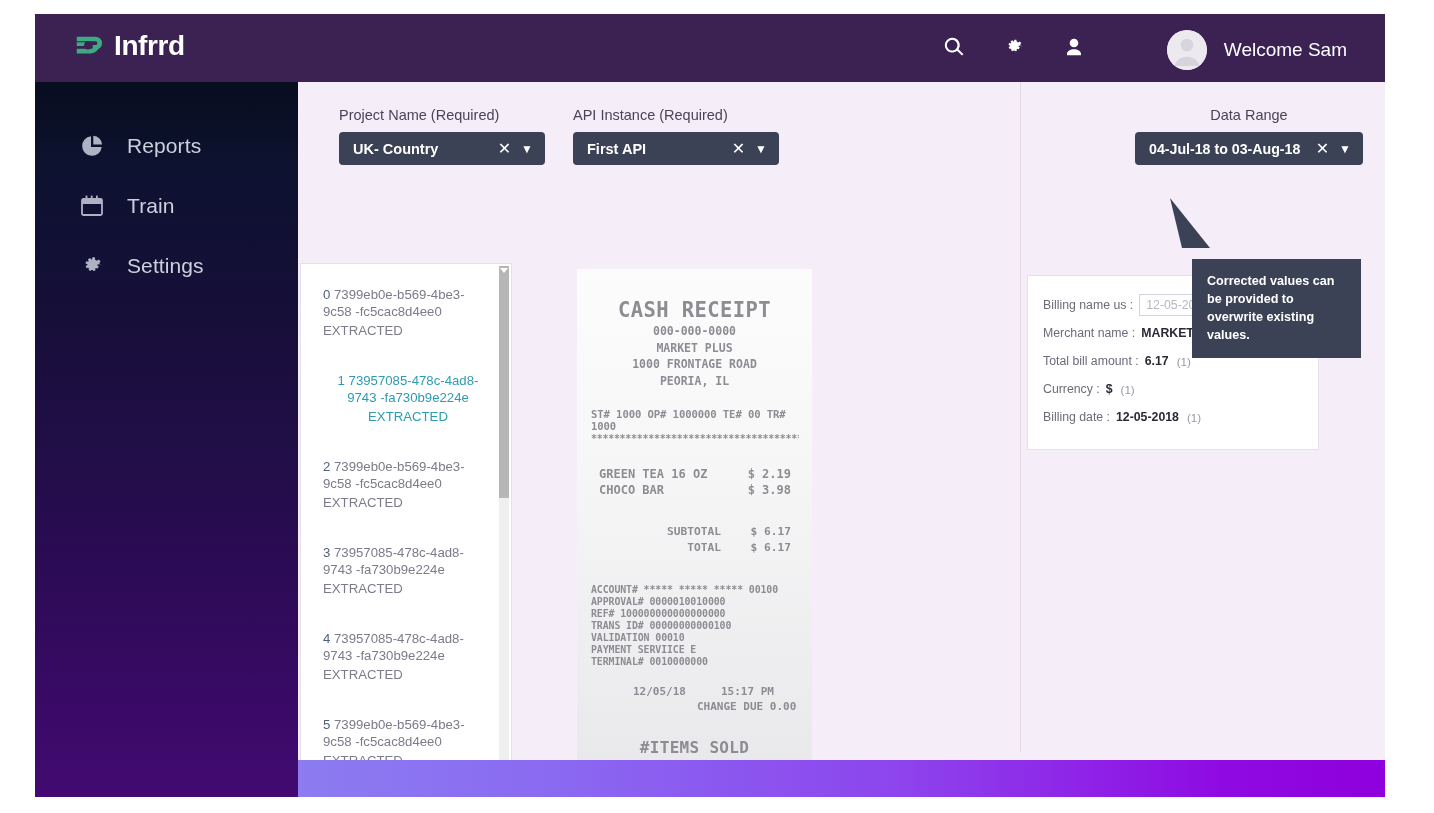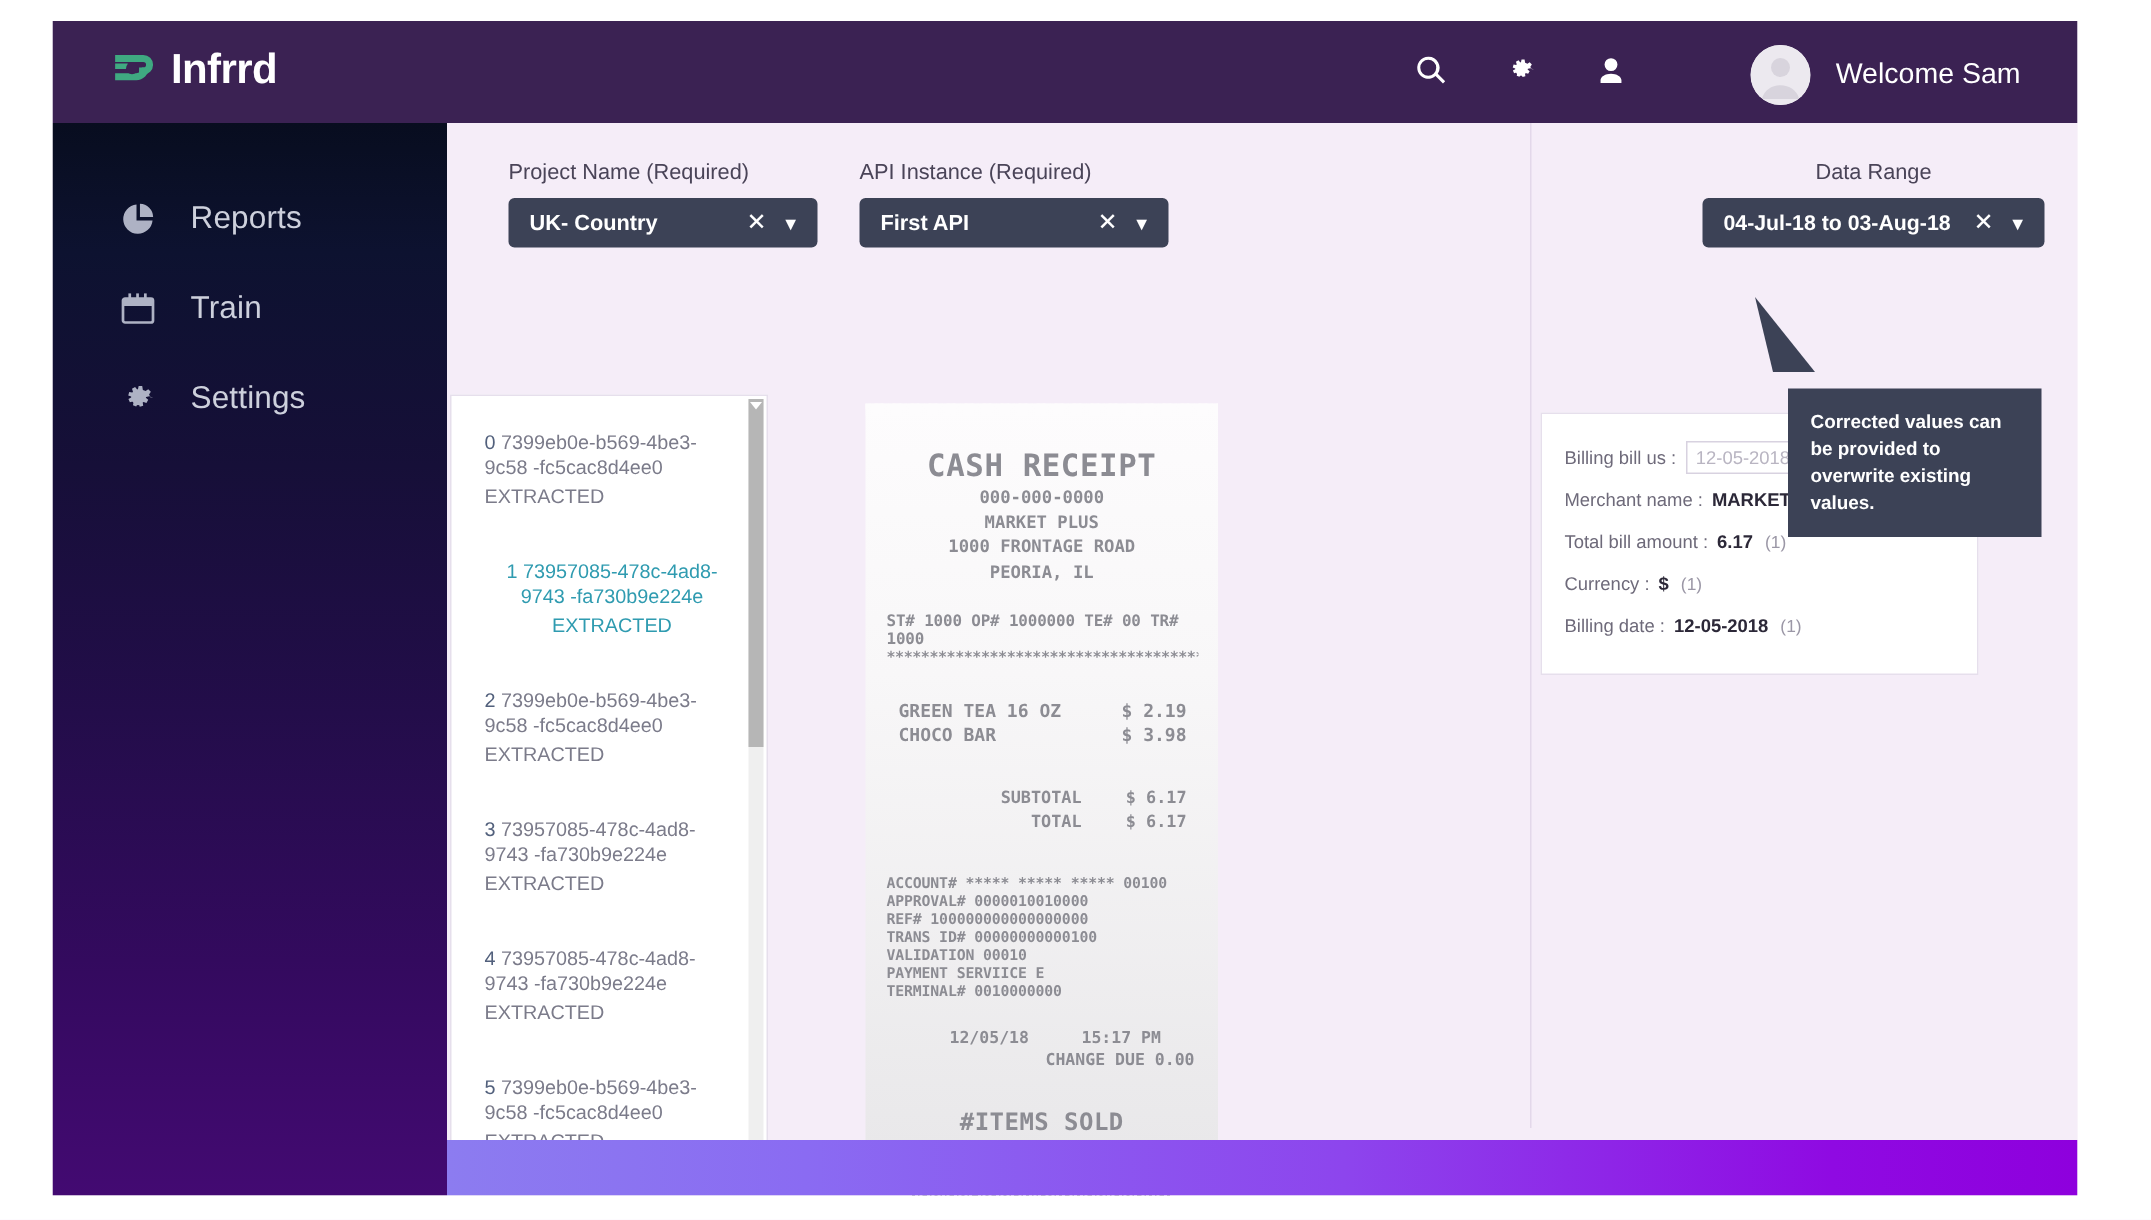--- a/index.html
+++ b/index.html
@@ -583,21 +583,21 @@
             <span class="sel-value">04-Jul-18 to 03-Aug-18</span>
             <span class="x-ic">✕</span>
             <span class="caret">▼</span>
           </div>
         </div>
 
 
         <div class="fields-card">
 
           <div class="field-row first">
-            <span class="f-label">Billing bill us :</span>
+            <span class="f-label">Billing name us :</span>
             <input class="f-input" type="text" placeholder="12-05-2018" style="">
             <span class="f-count">(1)</span>
           </div>
 
           <div class="field-row">
             <span class="f-label">Merchant name :</span>
             <span class="f-value">MARKET PLUS</span>
             <span class="f-count">(1)</span>
           </div>
 

